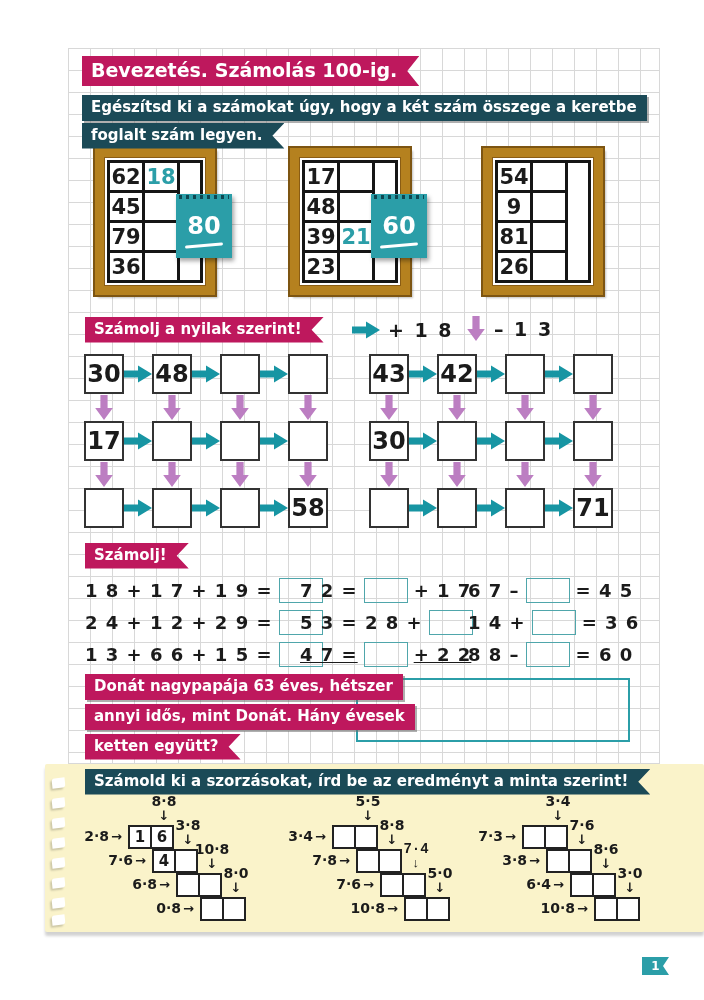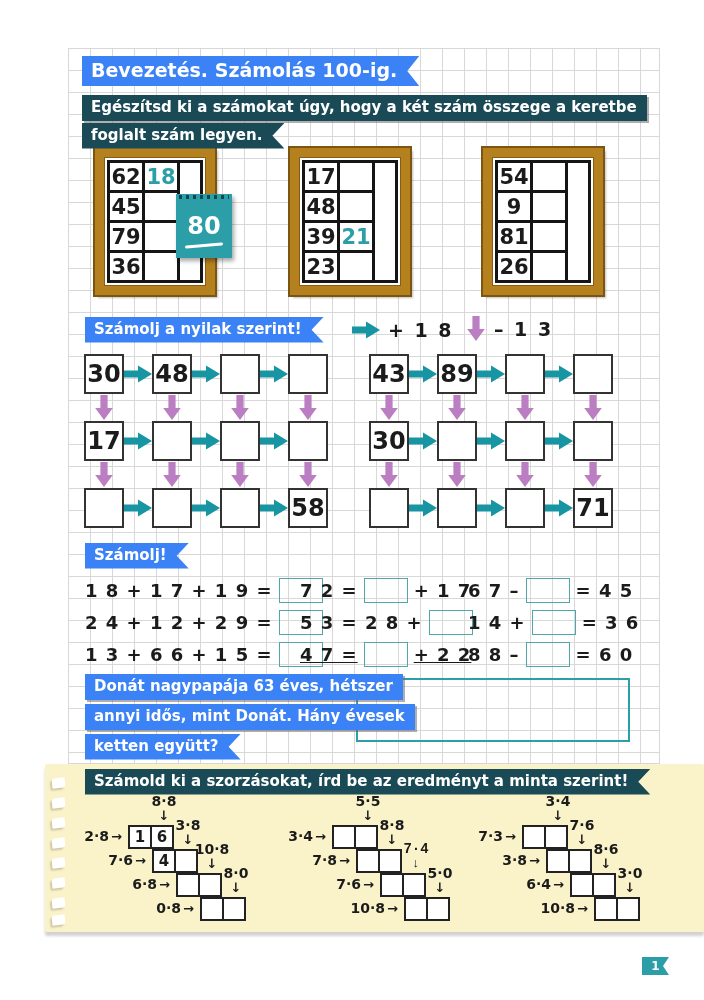--- a/index.html
+++ b/index.html
@@ -10,21 +10,21 @@
   }
   .gridpaper {
     position:absolute; left:68px; top:48px; width:592px; height:716px;
     background-image:
       linear-gradient(to right, #d8d8d8 1px, transparent 1px),
       linear-gradient(to bottom, #d8d8d8 1px, transparent 1px);
     background-size:22px 22px;
     border-right:1px solid #d8d8d8; border-bottom:1px solid #d8d8d8;
   }
   .banner {
-    position:absolute; background:#3b82f6; color:#fff; font-weight:bold;
+    position:absolute; background:#be185d; color:#fff; font-weight:bold;
     white-space:nowrap; padding:4px 10px 5px 9px; line-height:1.1;
     filter:drop-shadow(2.5px 2.5px 0 rgba(110,110,110,.55)); z-index:5;
   }
   .banner.dark { background:#1B4A57; }
   .banner.notch { padding-right:22px;
     clip-path:polygon(0 0,100% 0,calc(100% - 12px) 50%,100% 100%,0 100%); }
   .title { font-size:19px; }
   .instr { font-size:15px; }
   
   .frame {
@@ -135,20 +135,23 @@
     <div class="fcell">17</div>
     <div class="fcell"></div>
     <div class="fcell">48</div>
     <div class="fcell"></div>
     <div class="fcell">39</div>
     <div class="fcell teal">21</div>
     <div class="fcell">23</div>
     <div class="fcell"></div>
     <div class="fcol3"></div>
   </div>
+  <div class="note">
+      <span>60</span>
+    </div>
 </div>
 
 <div class="frame" style="left:483px;">
   <div class="ftable">
     <div class="fcell">54</div>
     <div class="fcell"></div>
     <div class="fcell">9</div>
     <div class="fcell"></div>
     <div class="fcell">81</div>
     <div class="fcell"></div>
@@ -196,21 +199,21 @@
   <div class="nbox" style="grid-area:5/3"></div>
   <div class="arr-r" style="grid-area:5/4"></div>
   <div class="nbox" style="grid-area:5/5"></div>
   <div class="arr-r" style="grid-area:5/6"></div>
   <div class="nbox" style="grid-area:5/7">58</div>
 </div>
 
 <div class="agrid" style="left:369px;">
   <div class="nbox" style="grid-area:1/1">43</div>
   <div class="arr-r" style="grid-area:1/2"></div>
-  <div class="nbox" style="grid-area:1/3">89</div>
+  <div class="nbox" style="grid-area:1/3">42</div>
   <div class="arr-r" style="grid-area:1/4"></div>
   <div class="nbox" style="grid-area:1/5"></div>
   <div class="arr-r" style="grid-area:1/6"></div>
   <div class="nbox" style="grid-area:1/7"></div>
   <div class="arr-d" style="grid-area:2/1"></div>
   <div class="arr-d" style="grid-area:2/3"></div>
   <div class="arr-d" style="grid-area:2/5"></div>
   <div class="arr-d" style="grid-area:2/7"></div>
   <div class="nbox" style="grid-area:3/1">30</div>
   <div class="arr-r" style="grid-area:3/2"></div>

